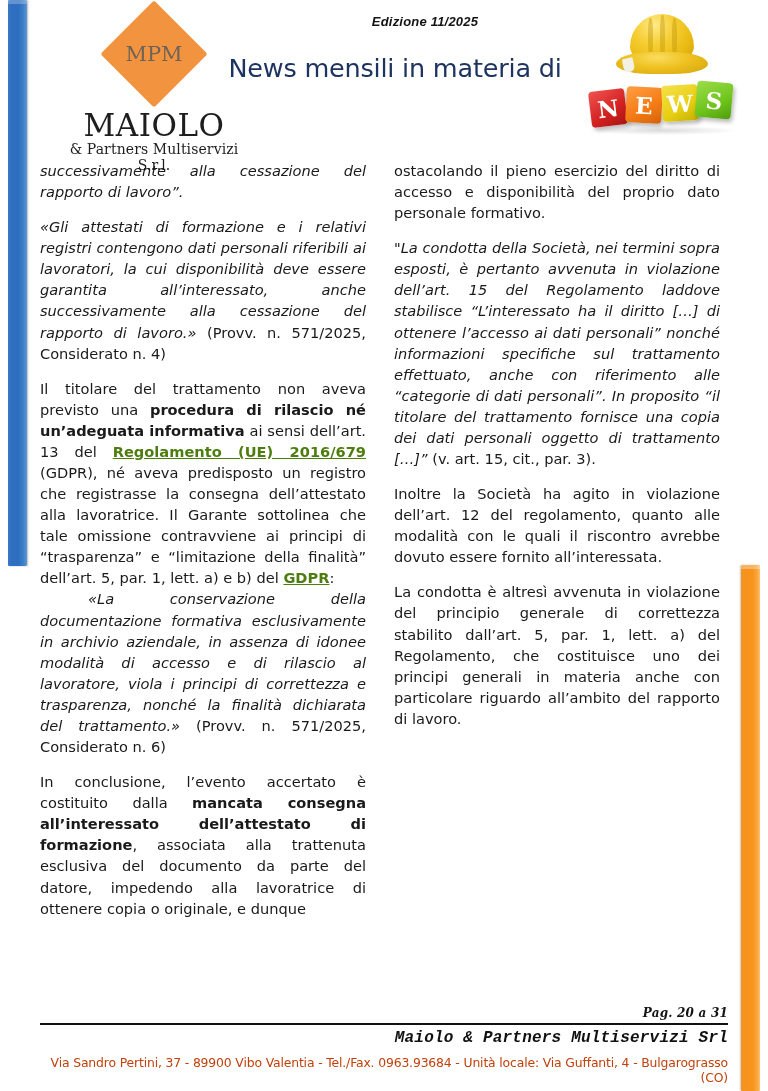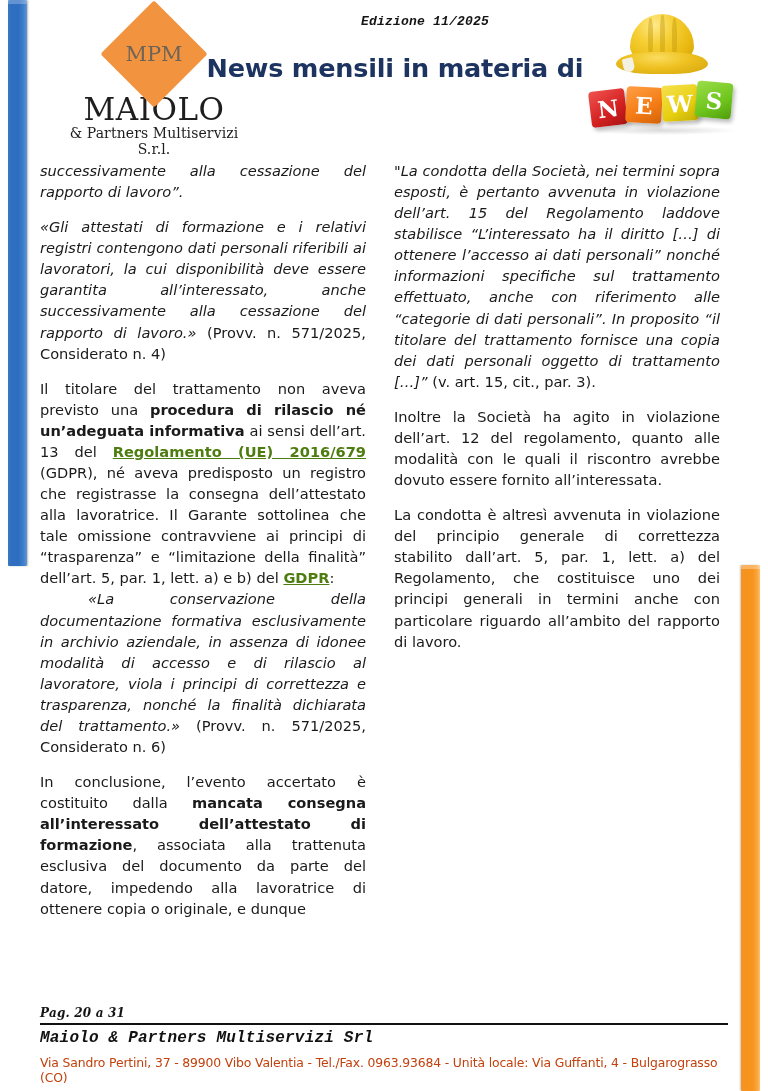--- a/index.html
+++ b/index.html
@@ -85,57 +85,57 @@
     display: flex;
     align-items: center;
     justify-content: center;
     font-family: "DejaVu Serif", "Liberation Serif", serif;
     font-size: 21px;
     letter-spacing: 0px;
     color: #6e6357;
     font-weight: 400;
   }
   .logo-name {
-    margin-top: 2px;
+    margin-top: 18px;
     font-family: "DejaVu Serif", "Liberation Serif", serif;
     font-size: 31px;
     letter-spacing: 0.5px;
     color: #1e1e1e;
     line-height: 1.02;
   }
   .logo-sub {
     font-family: "DejaVu Serif", "Liberation Serif", serif;
     font-size: 14px;
     color: #1e1e1e;
     letter-spacing: 0.1px;
     margin-top: -1px;
   }
 
   .edition {
     position: absolute;
     left: 300px;
     top: 14px;
     width: 170px;
     text-align: center;
-    font-family: Liberation Mono, monospace;
+    font-family: Liberation Sans, sans-serif;
     font-style: italic;
     font-weight: 700;
     font-size: 13px;
     color: #141414;
     letter-spacing: 0.2px;
   }
 
   .masthead {
     position: absolute;
     left: 165px;
     top: 52px;
     width: 380px;
     text-align: center;
     font-family: "DejaVu Sans", "Liberation Sans", sans-serif;
-    font-weight: 700;
+    font-weight: 400;
     font-size: 25.5px;
     line-height: 1.32;
     color: #1d3461;
     letter-spacing: -0.2px;
   }
 
   
   .news-graphic {
     position: absolute;
     left: 540px;
@@ -249,21 +249,21 @@
     font-weight: 700;
     color: #4d7c0f;
   }
 
   
   .footer {
     position: absolute;
     left: 40px;
     top: 1006px;
     width: 688px;
-    text-align: left;
+    text-align: right;
   }
   .footer-page {
     font-family: "DejaVu Serif", "Liberation Serif", serif;
     font-style: italic;
     font-weight: 700;
     font-size: 12px;
     color: #141414;
     letter-spacing: 0.2px;
     margin-bottom: 3px;
   }
@@ -341,27 +341,28 @@
 
     <p class="tight"><span>Il titolare del trattamento non aveva previsto una </span><span class="b">procedura di rilascio né un’adeguata informativa</span><span> ai sensi dell’art. 13 del </span><a class="lnk" href="#">Regolamento (UE) 2016/679</a><span> (GDPR), né aveva predisposto un registro che registrasse la consegna dell’attestato alla lavoratrice. Il Garante sottolinea che tale omissione contravviene ai principi di “trasparenza” e “limitazione della finalità” dell’art. 5, par. 1, lett. a) e b) del </span><a class="lnk" href="#">GDPR</a><span>:</span></p>
 
     <p><span style="font-style:italic;margin-left:48px;">«La conservazione della documentazione formativa esclusivamente in archivio aziendale, in assenza di idonee modalità di accesso e di rilascio al lavoratore, viola i principi di correttezza e trasparenza, nonché la finalità dichiarata del trattamento.»</span><span> (Provv. n. 571/2025, Considerato n. 6)</span></p>
 
     <p><span>In conclusione, l’evento accertato è costituito dalla </span><span class="b">mancata consegna all’interessato dell’attestato di formazione</span><span>, associata alla trattenuta esclusiva del documento da parte del datore, impedendo alla lavoratrice di ottenere copia o originale, e dunque</span></p>
   </div>
 
   <div class="column">
 
+    <p>ostacolando il pieno esercizio del diritto di accesso e disponibilità del proprio dato personale formativo.</p>
 
 
     <p><span style="font-style:italic;">"La condotta della Società, nei termini sopra esposti, è pertanto avvenuta in violazione dell’art. 15 del Regolamento laddove stabilisce “L’interessato ha il diritto […] di ottenere l’accesso ai dati personali” nonché informazioni specifiche sul trattamento effettuato, anche con riferimento alle “categorie di dati personali”. In proposito “il titolare del trattamento fornisce una copia dei dati personali oggetto di trattamento […]”</span><span> (v. art. 15, cit., par. 3).</span></p>
 
     <p>Inoltre la Società ha agito in violazione dell’art. 12 del regolamento, quanto alle modalità con le quali il riscontro avrebbe dovuto essere fornito all’interessata.</p>
 
-    <p>La condotta è altresì avvenuta in violazione del principio generale di correttezza stabilito dall’art. 5, par. 1, lett. a) del Regolamento, che costituisce uno dei principi generali in termini anche con particolare riguardo all’ambito del rapporto di lavoro.</p>
+    <p>La condotta è altresì avvenuta in violazione del principio generale di correttezza stabilito dall’art. 5, par. 1, lett. a) del Regolamento, che costituisce uno dei principi generali in materia anche con particolare riguardo all’ambito del rapporto di lavoro.</p>
 
   </div>
 </div>
 
 <div class="footer">
   <div class="footer-page">Pag. 20 a 31</div>
   <div class="footer-rule"></div>
   <div class="footer-company">Maiolo &amp; Partners Multiservizi Srl</div>
   <div class="footer-address">Via Sandro Pertini, 37 - 89900 Vibo Valentia - Tel./Fax. 0963.93684 - Unità locale: Via Guffanti, 4 - Bulgarograsso (CO)</div>
 </div>

